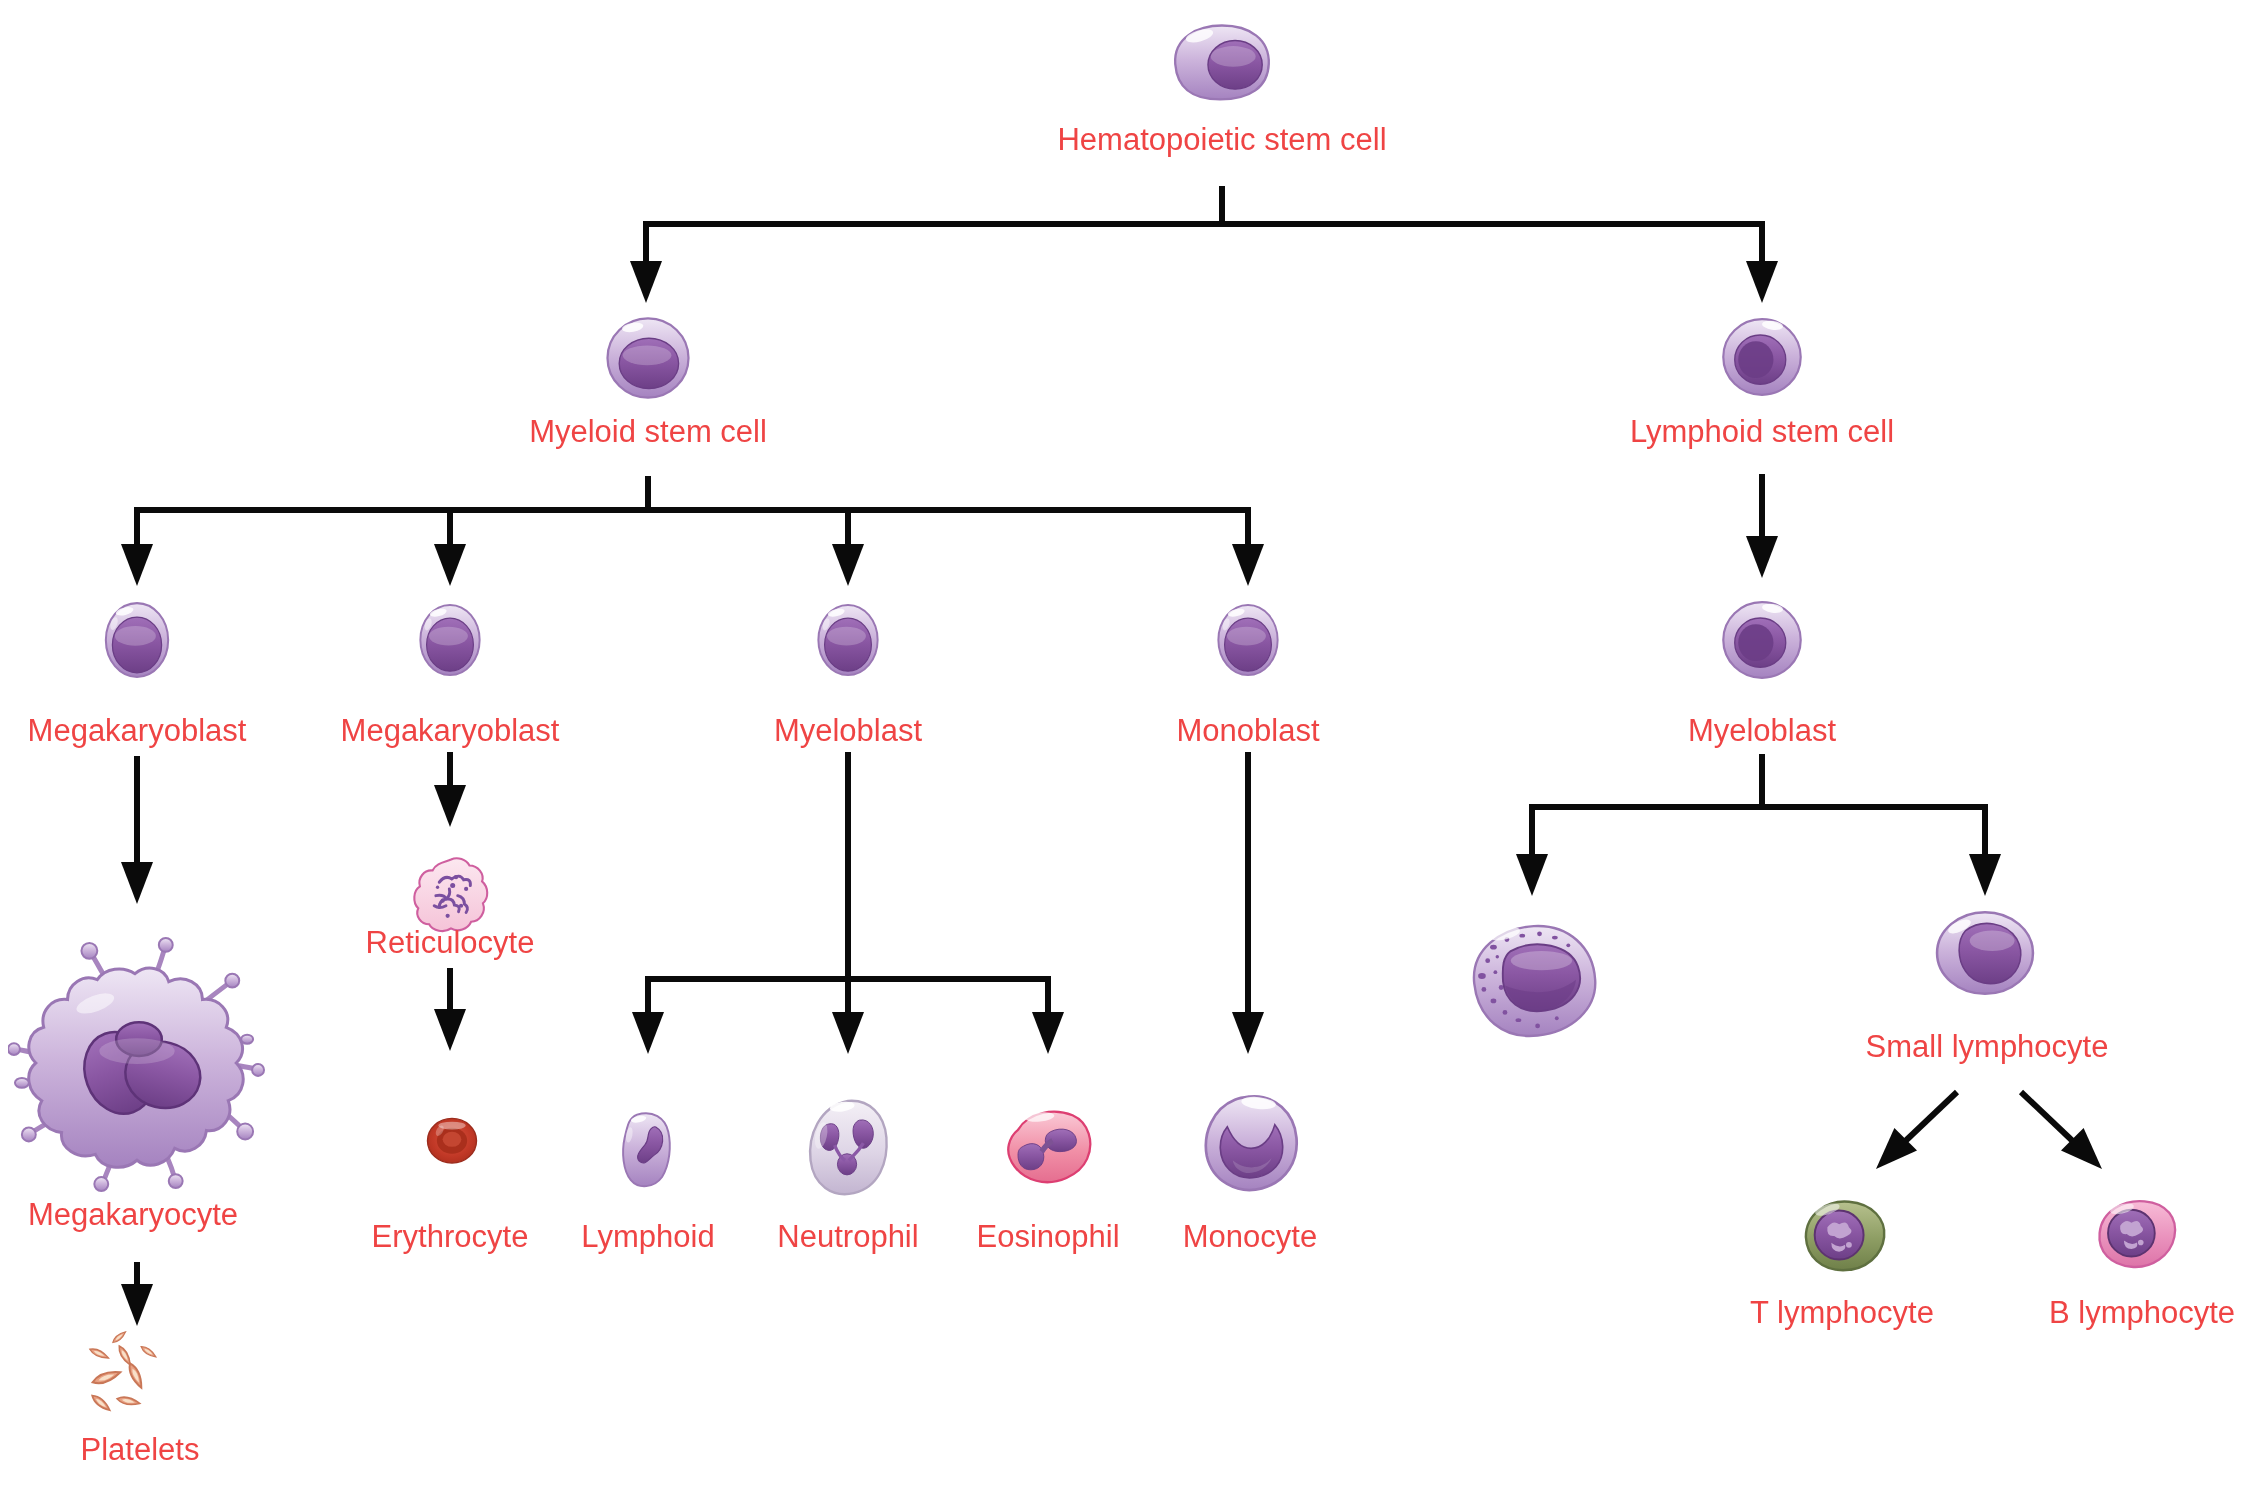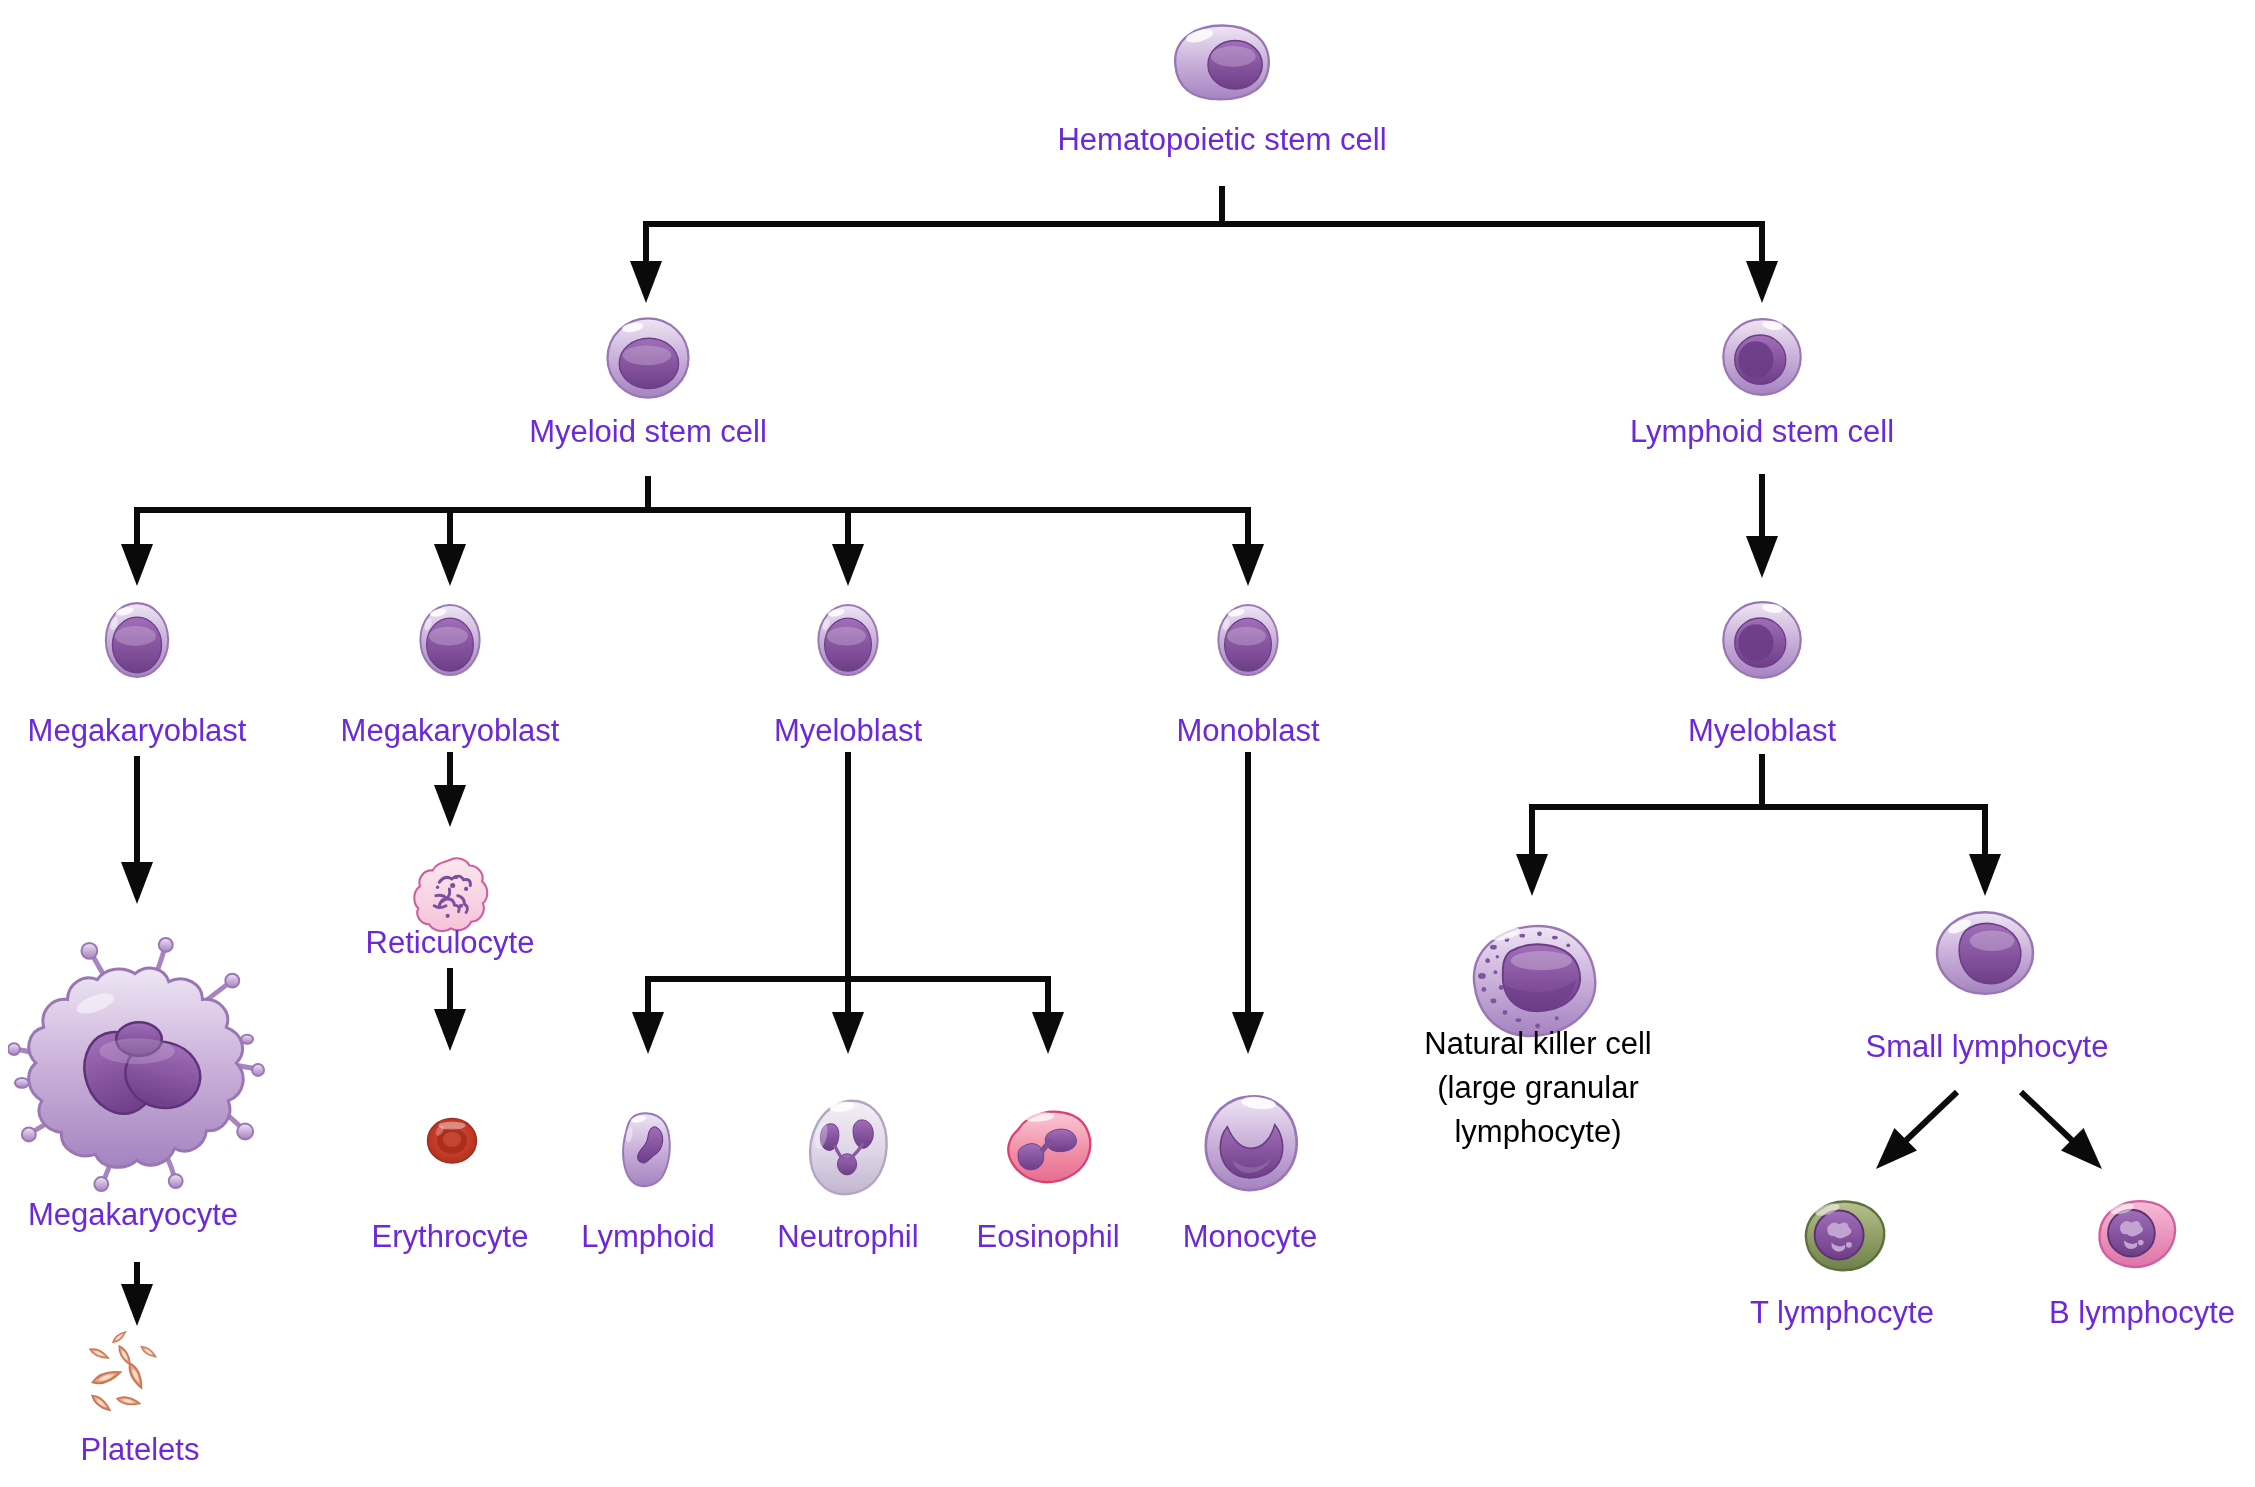--- a/index.html
+++ b/index.html
@@ -1,21 +1,21 @@
 <!DOCTYPE html>
 <html><head>
 <meta charset="utf-8">
 <style>
   html,body{margin:0;padding:0;background:#ffffff;}
   #stage{position:relative;width:2255px;height:1487px;background:#ffffff;overflow:hidden;
          font-family:"Liberation Sans", sans-serif;}
   .cell{position:absolute;display:block;}
   .lines{position:absolute;left:0;top:0;}
   .lbl{position:absolute;transform:translateX(-50%);white-space:nowrap;
-       font-size:31px;line-height:40px;color:#6d28d9;text-align:right;}
+       font-size:31px;line-height:40px;color:#ef4444;text-align:right;}
   .lbl-multi{position:absolute;transform:translateX(-50%);text-align:center;
        font-size:31px;line-height:44px;color:#000;white-space:nowrap;}
   .defs{position:absolute;width:0;height:0;}
 </style>
 </head>
 <body>
 
 <div id="stage">
 
   <svg class="defs" aria-hidden="true">
@@ -381,23 +381,18 @@
   <div class="lbl" style="left:848px;top:711px">Myeloblast</div>
   <div class="lbl" style="left:1248px;top:711px">Monoblast</div>
   <div class="lbl" style="left:1762px;top:711px">Myeloblast</div>
   <div class="lbl" style="left:450px;top:923px">Reticulocyte</div>
   <div class="lbl" style="left:133px;top:1195px">Megakaryocyte</div>
   <div class="lbl" style="left:450px;top:1217px">Erythrocyte</div>
   <div class="lbl" style="left:648px;top:1217px">Lymphoid</div>
   <div class="lbl" style="left:848px;top:1217px">Neutrophil</div>
   <div class="lbl" style="left:1048px;top:1217px">Eosinophil</div>
   <div class="lbl" style="left:1250px;top:1217px">Monocyte</div>
-  <div class="lbl-multi" style="left:1538px;top:1022px">
-    <div>Natural killer cell</div>
-    <div>(large granular</div>
-    <div>lymphocyte)</div>
-  </div>
   <div class="lbl" style="left:1987px;top:1027px">Small lymphocyte</div>
   <div class="lbl" style="left:1842px;top:1293px">T lymphocyte</div>
   <div class="lbl" style="left:2142px;top:1293px">B lymphocyte</div>
   <div class="lbl" style="left:140px;top:1430px">Platelets</div>
 
 </div>
 
 </body></html>

